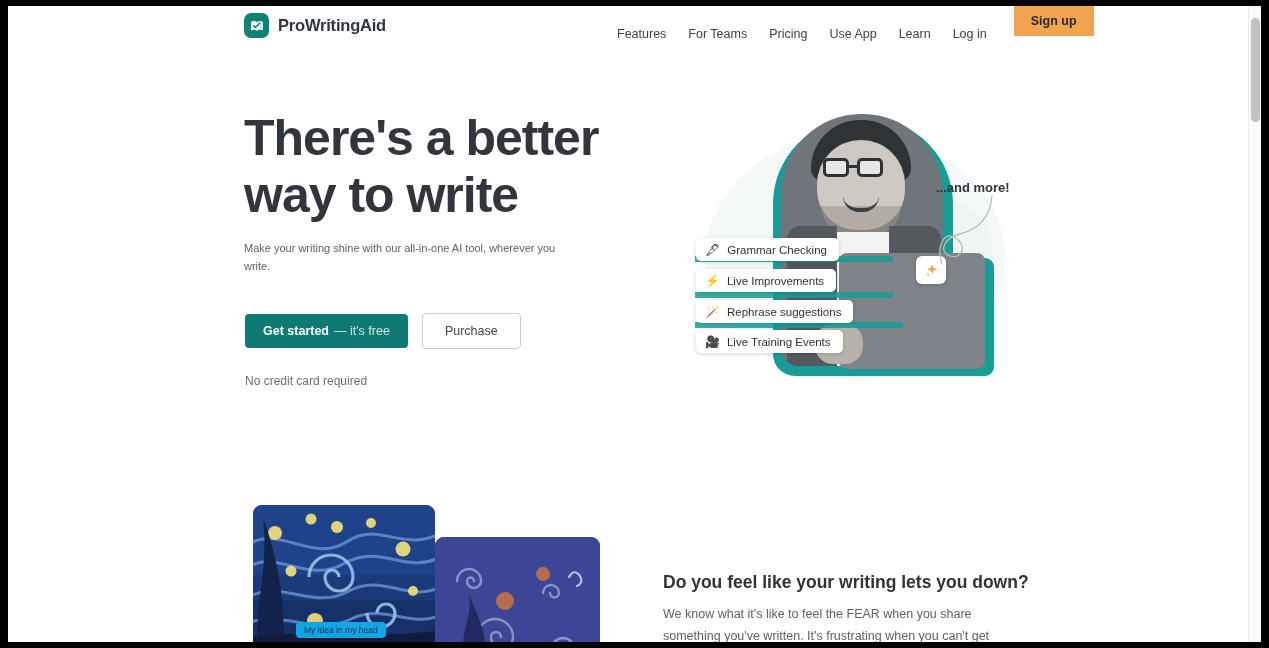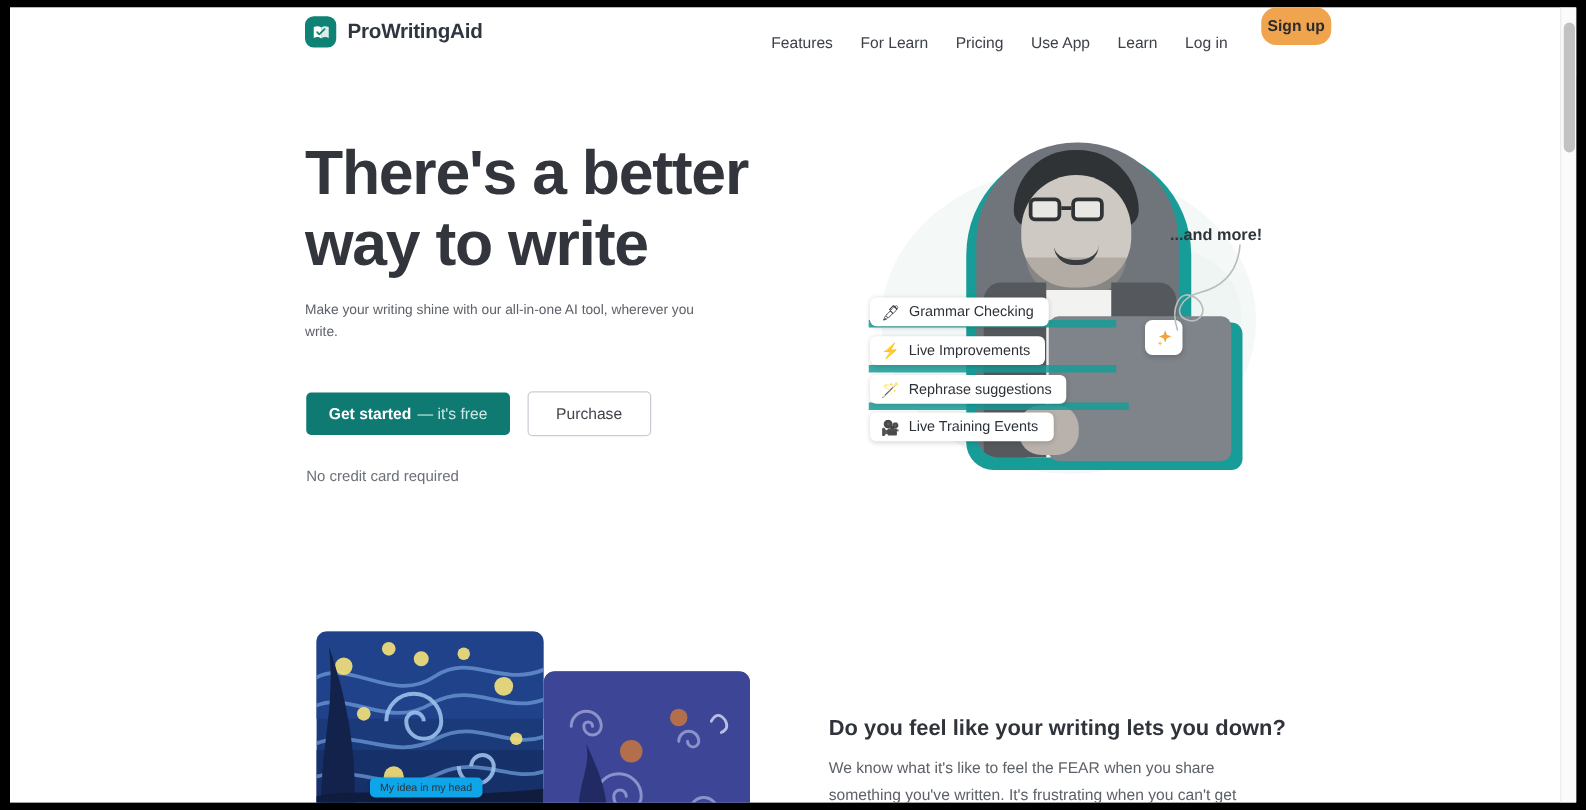--- a/index.html
+++ b/index.html
@@ -25,22 +25,22 @@
   }
   .logo-text { font-size:16.5px; font-weight:bold; color:#2f3640; letter-spacing:-0.2px; }
 
   .nav { position:absolute; left:598px; top:0; height:56px; display:flex; align-items:flex-start; gap:0; }
   .nav-item {
     font-size:12.5px; color:#3d4148; padding:0 11px; line-height:56px;
     cursor:pointer; white-space:nowrap;
   }
   .signup-btn {
     margin-left:16px; background:#f0a44e; color:#2b2b2b;
-    font-size:12.5px; font-weight:bold; border:none; border-radius:12px;
-    padding:8px 5px; cursor:pointer; white-space:nowrap;
+    font-size:12.5px; font-weight:bold; border:none; border-radius:0;
+    padding:8px 17px; cursor:pointer; white-space:nowrap;
   }
 
   
   .hero-title {
     position:absolute; left:236px; top:104px; width:430px;
     font-size:50px; line-height:1.13; font-weight:bold; color:#32363c;
     letter-spacing:-1px;
   }
   .hero-sub {
     position:absolute; left:236px; top:234px; width:330px;
@@ -194,21 +194,21 @@
             <path d="M3 5.5c3.2-1.4 6.4-1.4 9 .6v13c-2.6-2-5.8-2-9-.6z" fill="#ffffff"></path>
             <path d="M21 5.5c-3.2-1.4-6.4-1.4-9 .6v13c2.6-2 5.8-2 9-.6z" fill="#ffffff" opacity=".85"></path>
             <path d="M7 11.6l2.6 2.6L16 8" stroke="#0e8275" stroke-width="2.1" fill="none" stroke-linecap="round" stroke-linejoin="round"></path>
           </svg>
         </div>
         <span class="logo-text">ProWritingAid</span>
       </div>
 
       <nav class="nav">
         <span class="nav-item">Features</span>
-        <span class="nav-item">For Learn</span>
+        <span class="nav-item">For Teams</span>
         <span class="nav-item">Pricing</span>
         <span class="nav-item">Use App</span>
         <span class="nav-item">Learn</span>
         <span class="nav-item">Log in</span>
         <button class="signup-btn">Sign up</button>
       </nav>
     </div>
 
     <h1 class="hero-title">There's a better way to write</h1>
     <p class="hero-sub">Make your writing shine with our all-in-one AI tool, wherever you write.</p>

